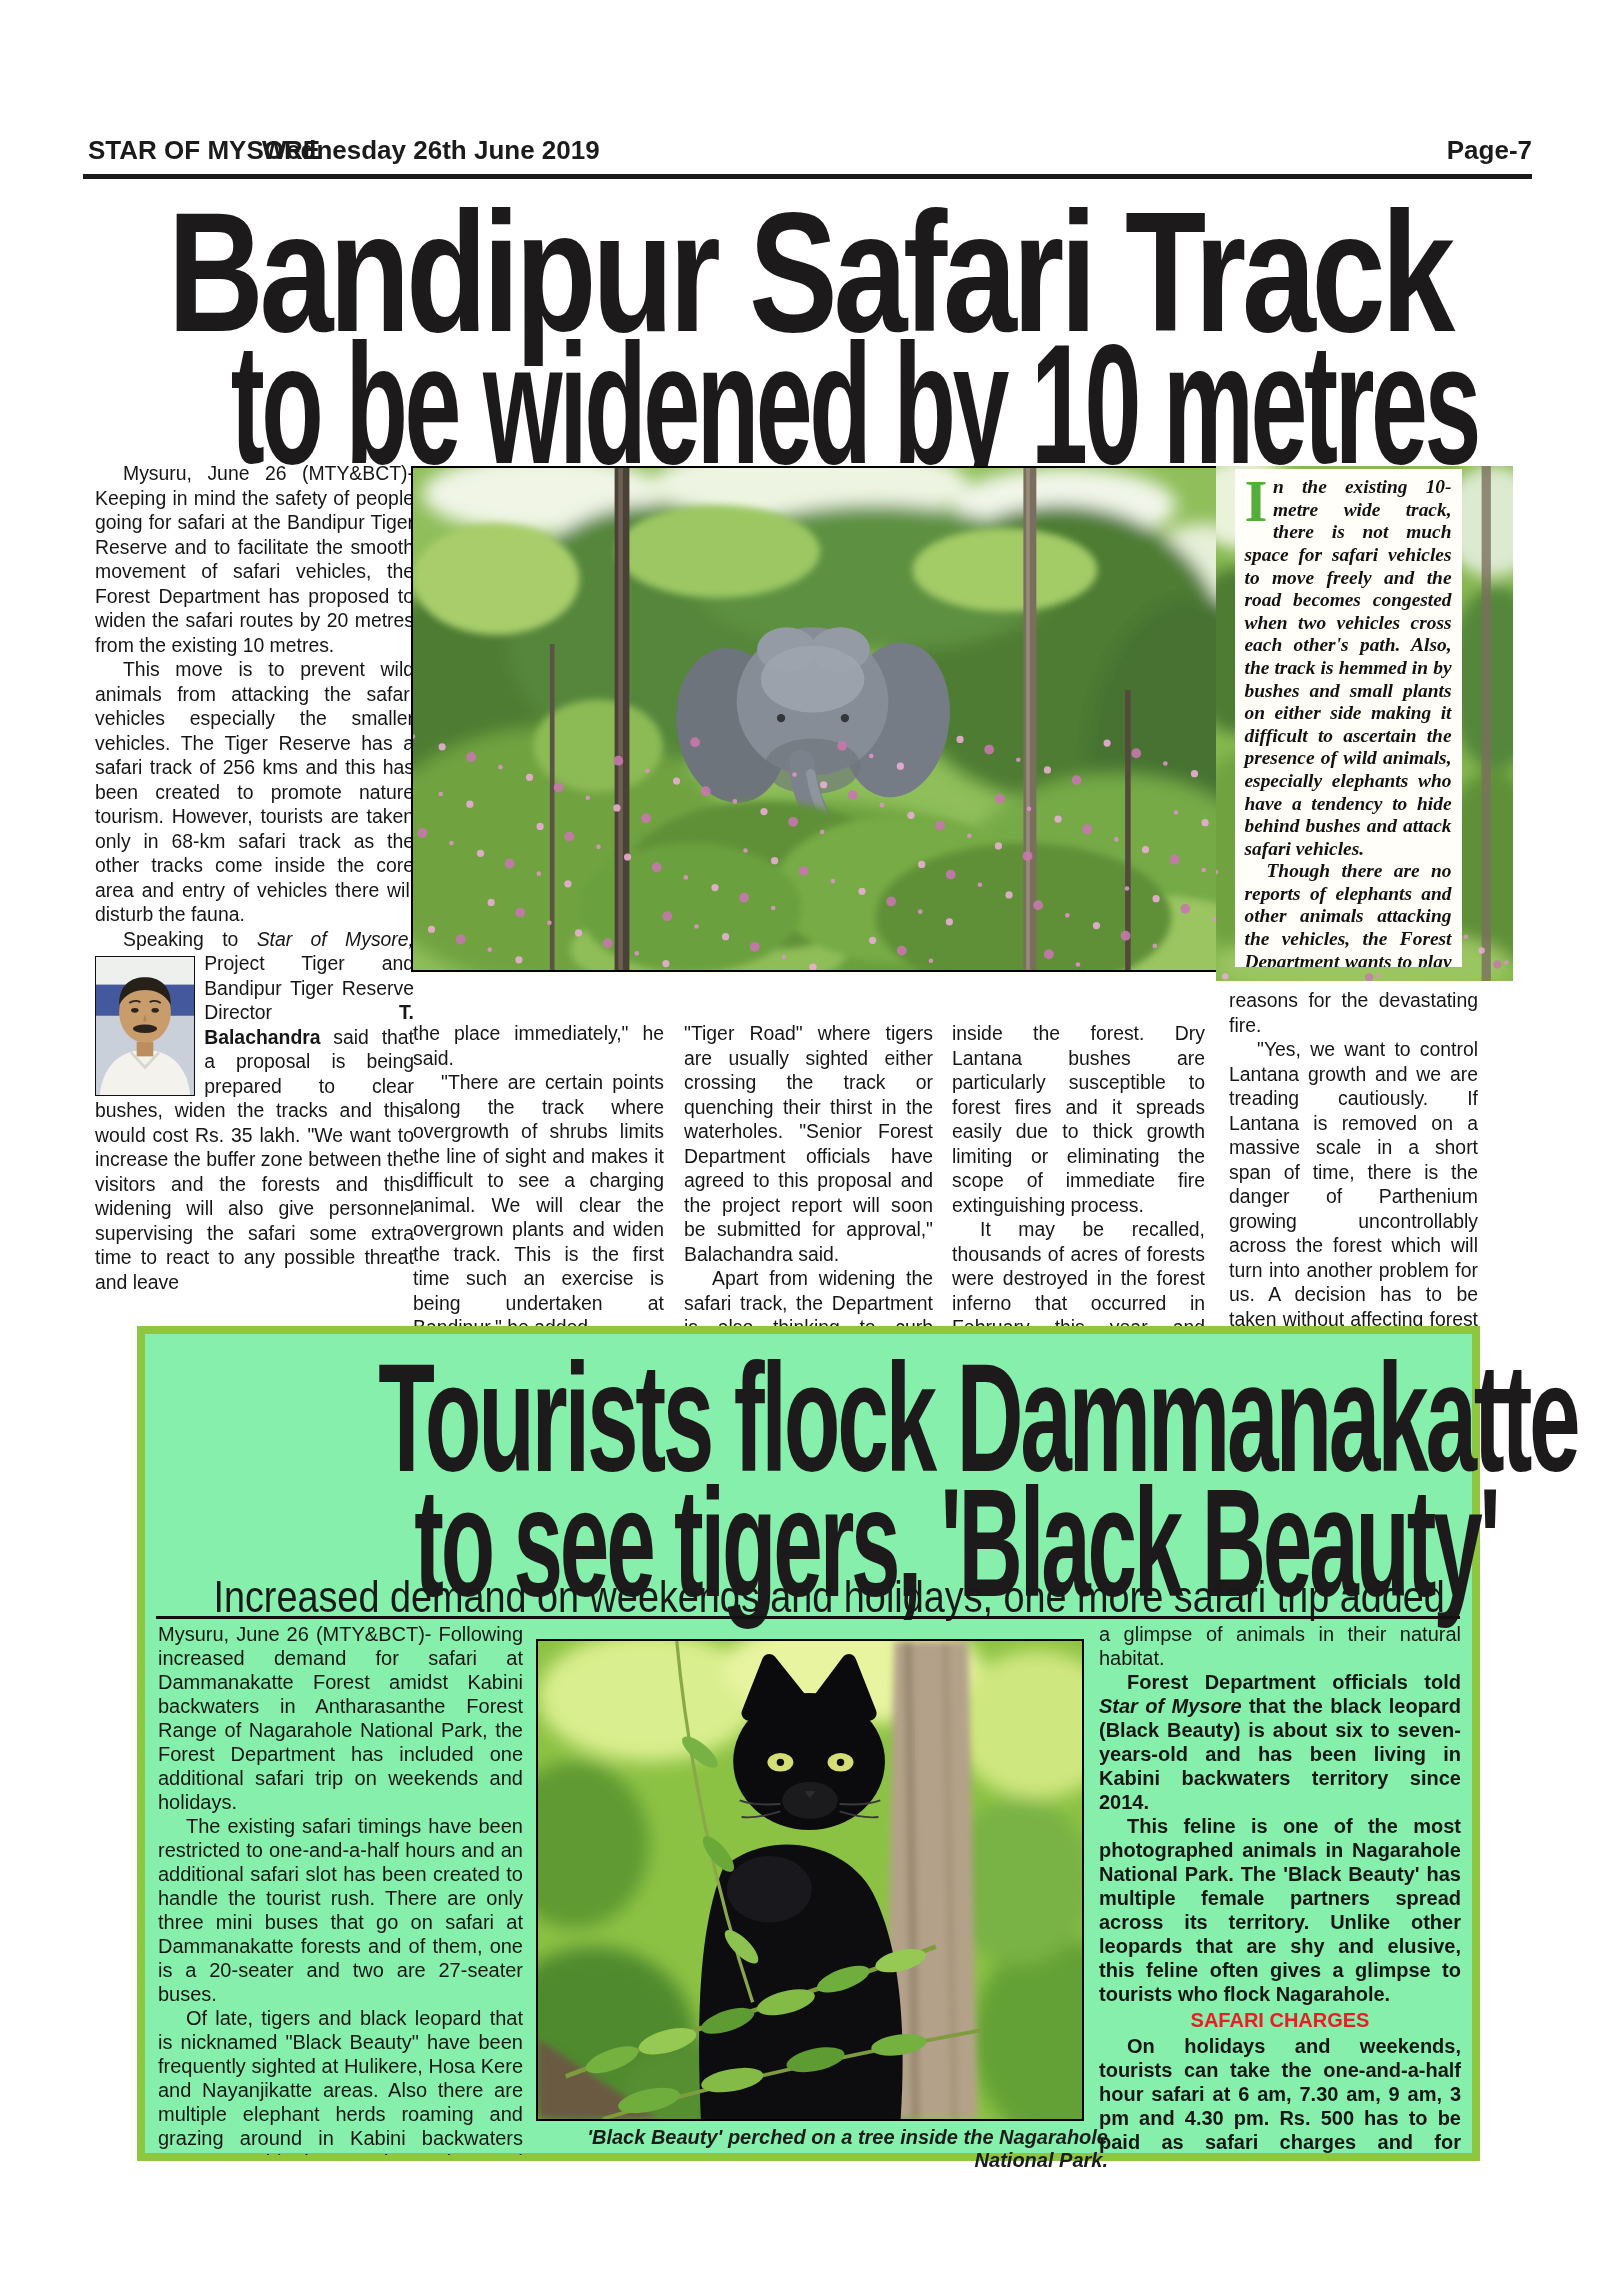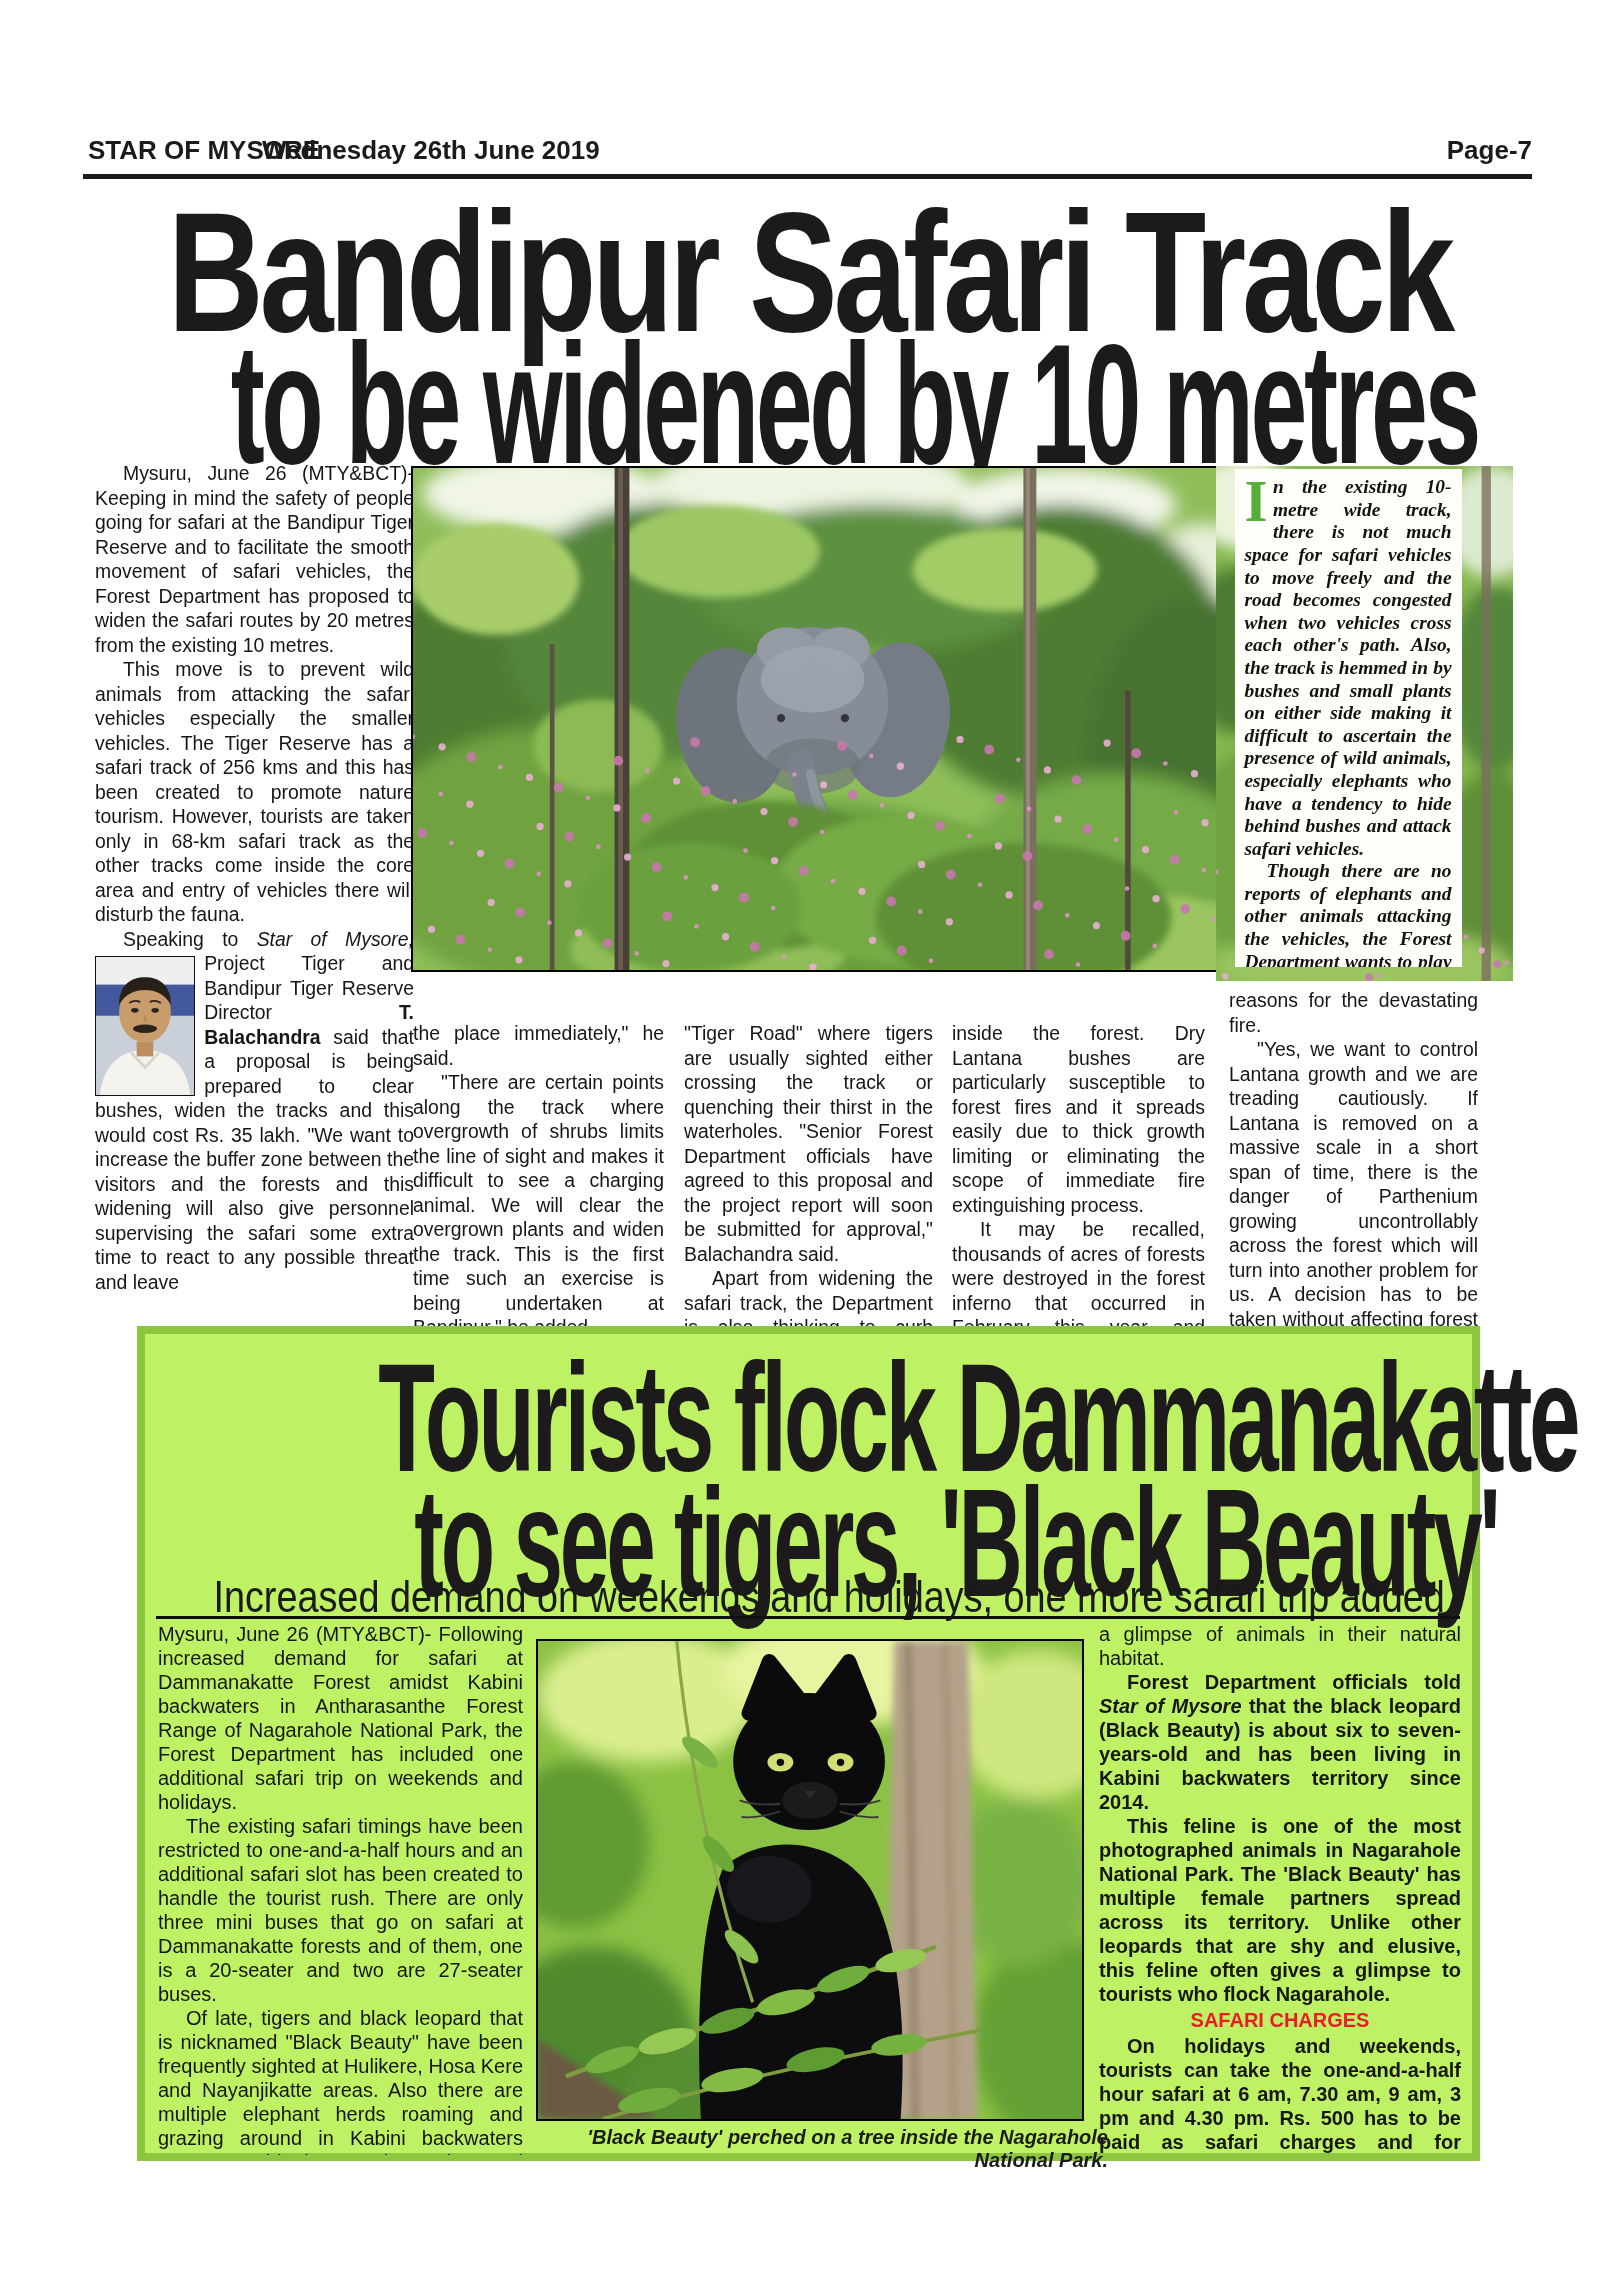--- a/index.html
+++ b/index.html
@@ -52,21 +52,21 @@
            box-sizing:border-box;padding:7.4px 10px 0 10px;
            font-family:"Liberation Serif",serif;font-style:italic;font-weight:bold;
            font-size:19.4px;line-height:22.6px;text-align:justify;color:#121212;overflow:hidden;}
   .infobox p{margin:0;}
   .infobox p.ind{text-indent:22px;}
   .dropcap{float:left;font-size:59px;line-height:44px;margin:2.8px 5.5px 0 0;
            color:#55ad3a;font-weight:bold;font-style:normal;}
 
   
   .a2box{position:absolute;left:137px;top:1326px;width:1343px;height:835px;
-         border:8.3px solid #8dc63f;box-sizing:border-box;background:#bef264;}
+         border:8.3px solid #8dc63f;box-sizing:border-box;background:#86efac;}
   .bigline2{position:absolute;left:0;width:100%;text-align:center;font-weight:bold;
             white-space:nowrap;line-height:1;color:#1d1a1b;}
   .bigline2 span{display:inline-block;letter-spacing:-4.6px;transform-origin:center top;}
   #a2h1{top:5.5px;font-size:129px;} #a2h1 span{transform:scale(.72,1.2);}
   #a2h2{top:131px;font-size:129px;padding-left:26px;} #a2h2 span{transform:scale(.69,1.2);}
   #a2sub{position:absolute;top:238px;left:0;width:100%;text-align:left;
          font-size:42px;white-space:nowrap;color:#191919;}
   #a2sub span{display:inline-block;transform:scale(.9,1.05);transform-origin:center top;}
   .a2rule{position:absolute;left:11px;top:282px;width:1304px;height:2.8px;background:#111;}
 

